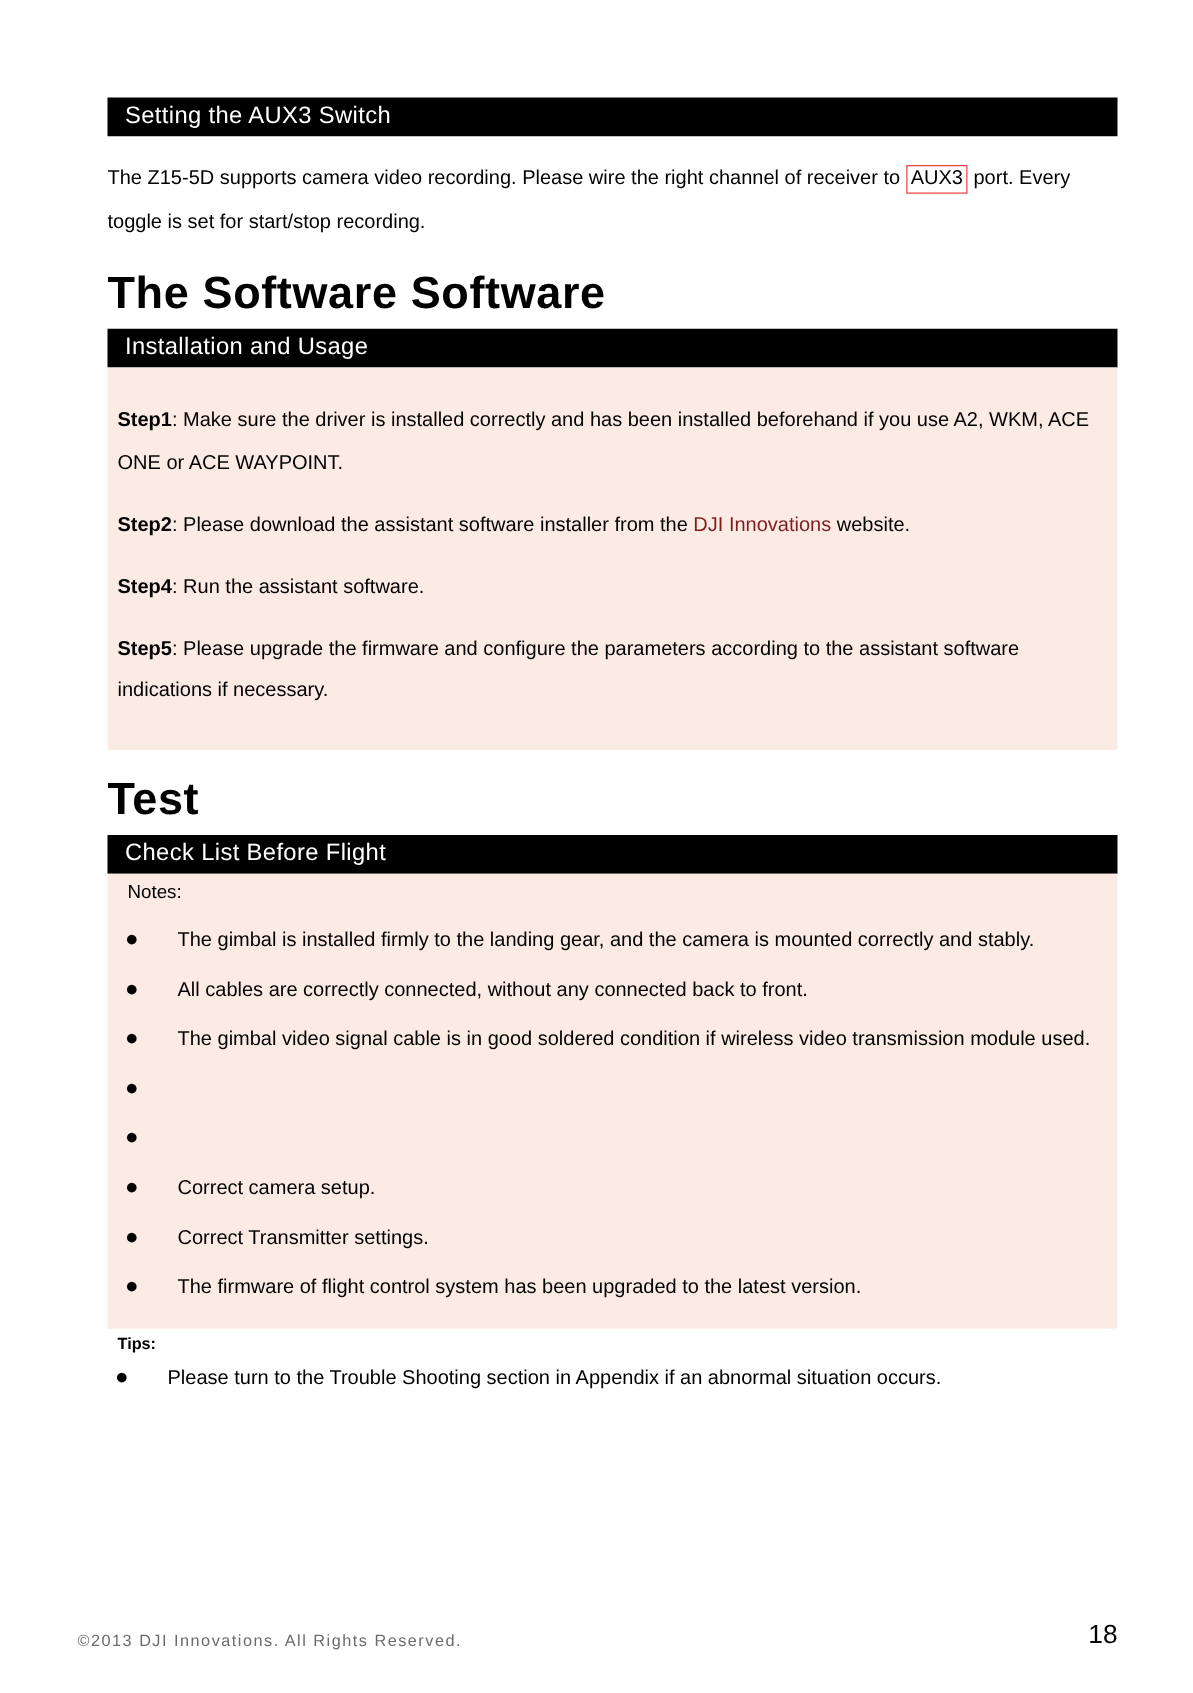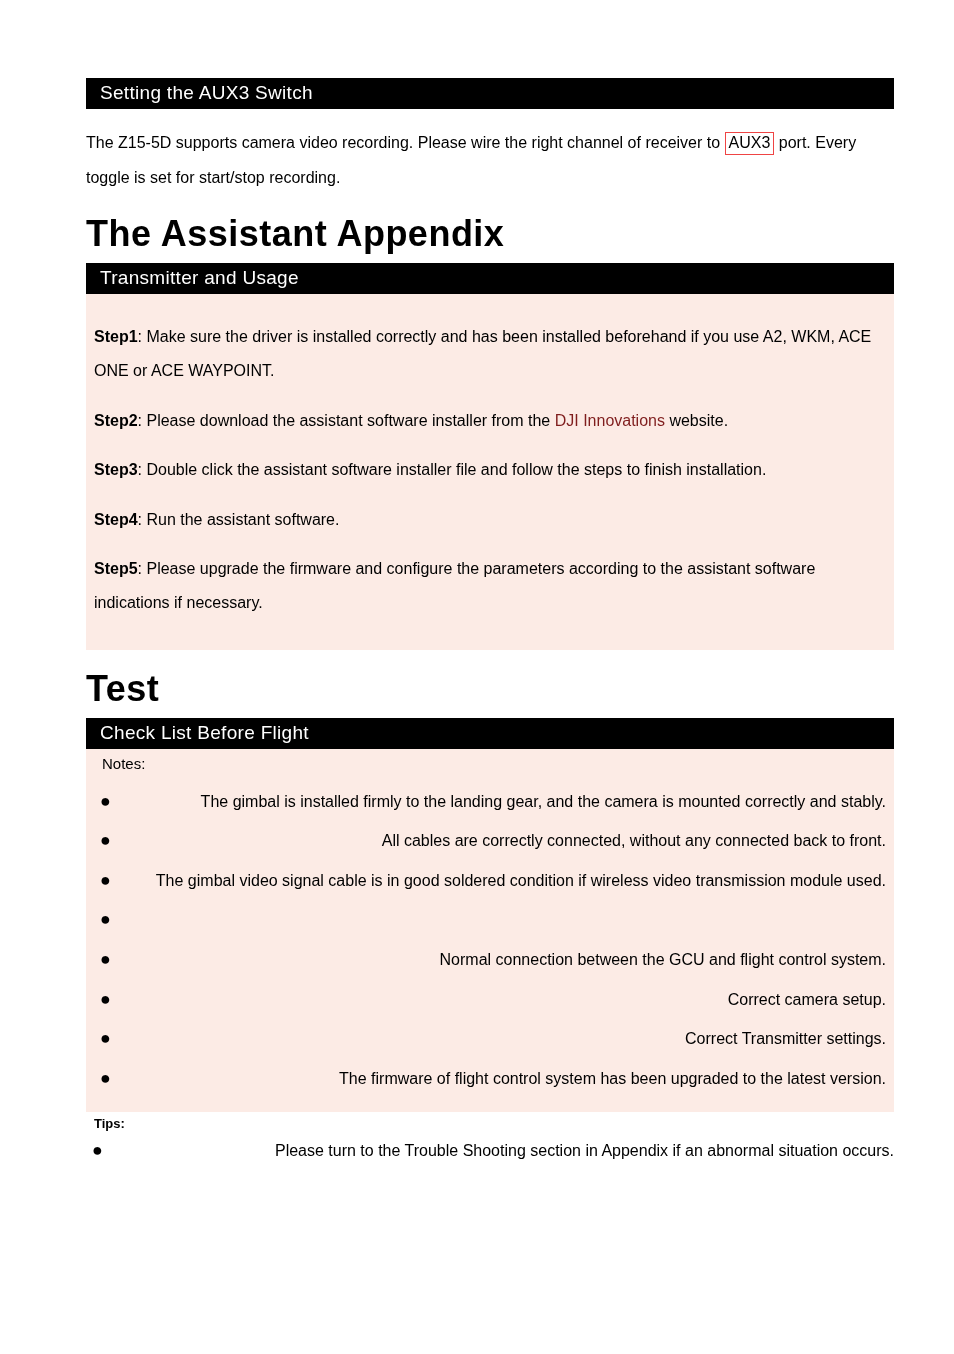--- a/index.html
+++ b/index.html
@@ -58,21 +58,21 @@
     display: flex;
     align-items: baseline;
     font-size: 16px;
     line-height: 2.2;
   }
   ul.bullets li .dot {
     flex: 0 0 48px;
     padding-left: 6px;
     font-size: 18px;
   }
-  ul.bullets li .li-text { flex: 1; text-align: right; }
+  ul.bullets li .li-text { flex: 1; }
   .notes-label {
     font-size: 15px;
     padding: 6px 8px 0 8px;
   }
   .tips-label {
     font-size: 13px;
     font-weight: 700;
     padding: 4px 8px 0 8px;
   }
   .footer {
@@ -100,33 +100,30 @@
 
 <div class="page">
 
   <div class="black-bar">
     <span>Setting the AUX3 Switch</span>
   </div>
   <p class="body-text mt-16">
     <span>The Z15-5D supports camera video recording. Please wire the right channel of receiver to </span><span class="boxed">AUX3</span><span> port. Every toggle is set for start/stop recording.</span>
   </p>
 
-  <h1 class="section-title">The Assistant Appendix</h1>
+  <h1 class="section-title">The Software Software</h1>
   <div class="black-bar">
-    <span>Transmitter and Usage</span>
+    <span>Installation and Usage</span>
   </div>
   <div class="shade-pink">
     <p class="body-text">
       <span class="step-label">Step1</span><span>: </span><span>Make sure the driver is installed correctly and has been installed beforehand if you use A2, WKM, ACE ONE or ACE WAYPOINT.</span>
     </p>
     <p class="body-text">
       <span class="step-label">Step2</span><span>: </span><span>Please download the assistant software installer from the </span><span class="link-like">DJI Innovations</span><span> website.</span>
-    </p>
-    <p class="body-text">
-      <span class="step-label">Step3</span><span>: </span><span>Double click the assistant software installer file and follow the steps to finish installation.</span>
     </p>
     <p class="body-text">
       <span class="step-label">Step4</span><span>: </span><span>Run the assistant software.</span>
     </p>
     <p class="body-text">
       <span class="step-label">Step5</span><span>: </span><span>Please upgrade the firmware and configure the parameters according to the assistant software indications if necessary.</span>
     </p>
   </div>
 
   <h1 class="section-title mt-40">Test</h1>
@@ -147,21 +144,20 @@
         </li>
       <li>
           <span class="dot">●</span>
           <span class="li-text">The gimbal video signal cable is in good soldered condition if wireless video transmission module used.</span>
         </li>
       <li>
           <span class="dot">●</span>
         </li>
       <li>
           <span class="dot">●</span>
-          <span class="li-text">Normal connection between the GCU and flight control system.</span>
         </li>
       <li>
           <span class="dot">●</span>
           <span class="li-text">Correct camera setup.</span>
         </li>
       <li>
           <span class="dot">●</span>
           <span class="li-text">Correct Transmitter settings.</span>
         </li>
       <li>
@@ -172,14 +168,18 @@
   </div>
 
   <div class="tips-label">Tips:</div>
   <ul class="bullets" style="margin-top:0;">
     <li>
         <span class="dot">●</span>
         <span class="li-text">Please turn to the Trouble Shooting section in Appendix if an abnormal situation occurs.</span>
       </li>
   </ul>
 
+  <div class="footer">
+    <span>©2013 DJI Innovations. All Rights Reserved.</span>
+    <span class="page-num">18</span>
+  </div>
 
 </div>
 
 </body></html>

